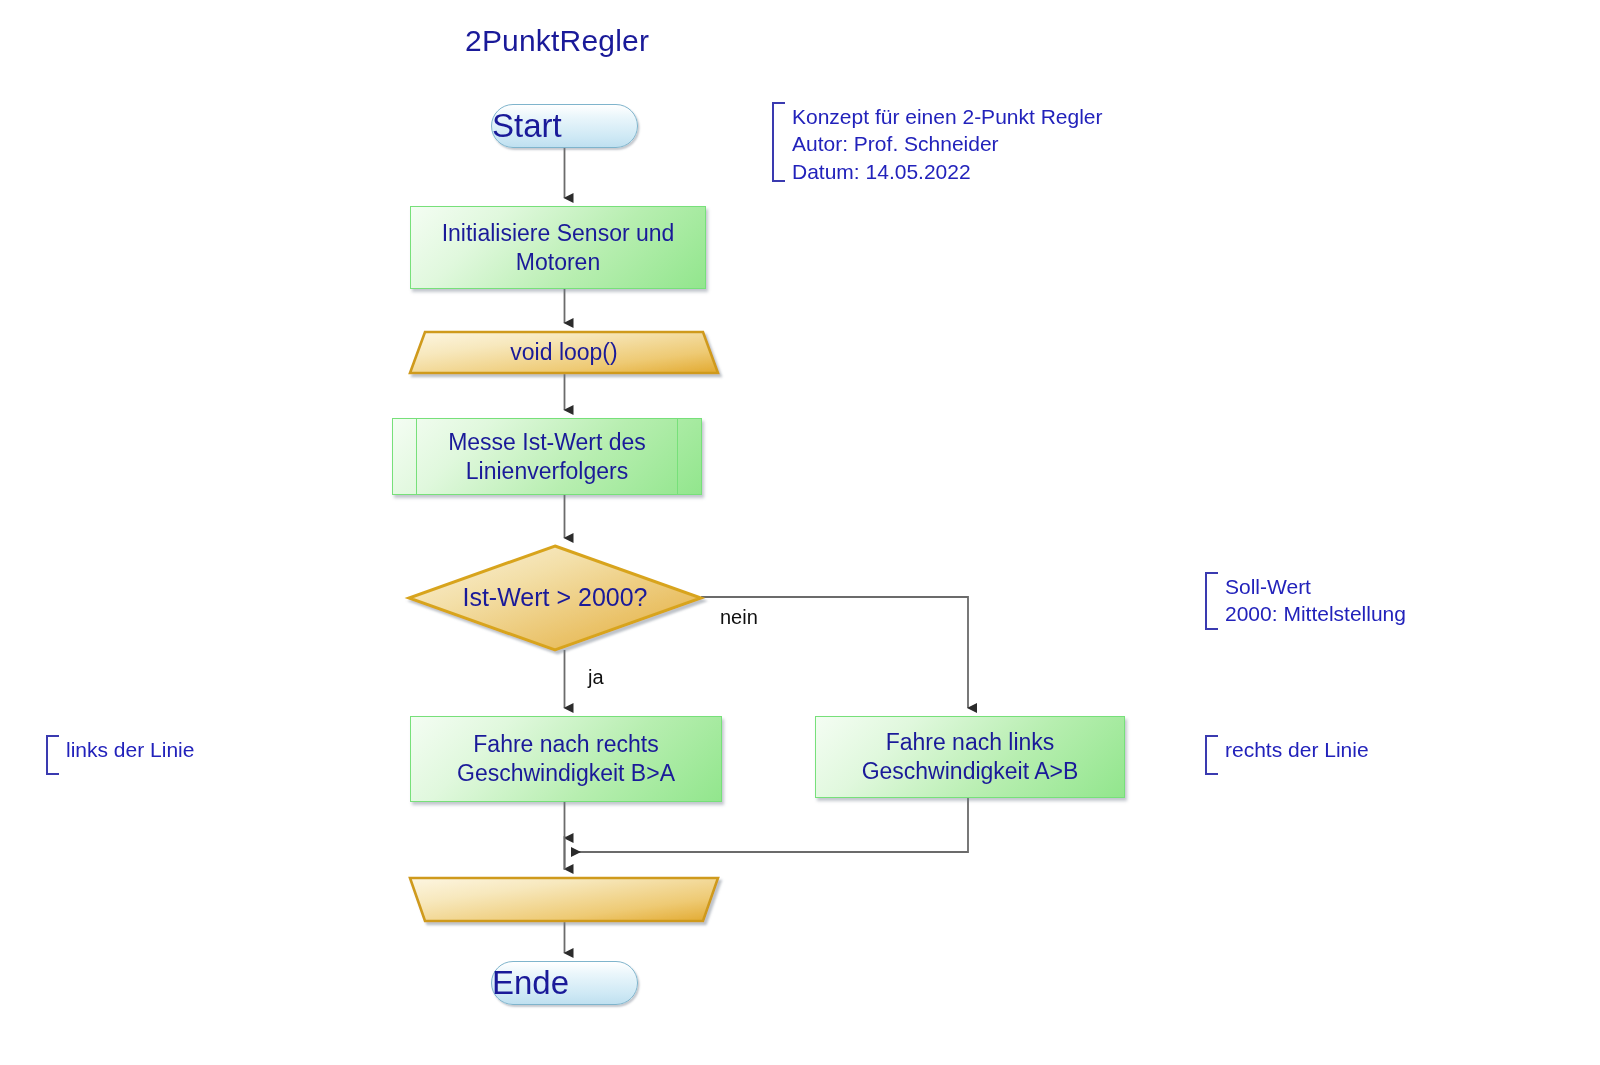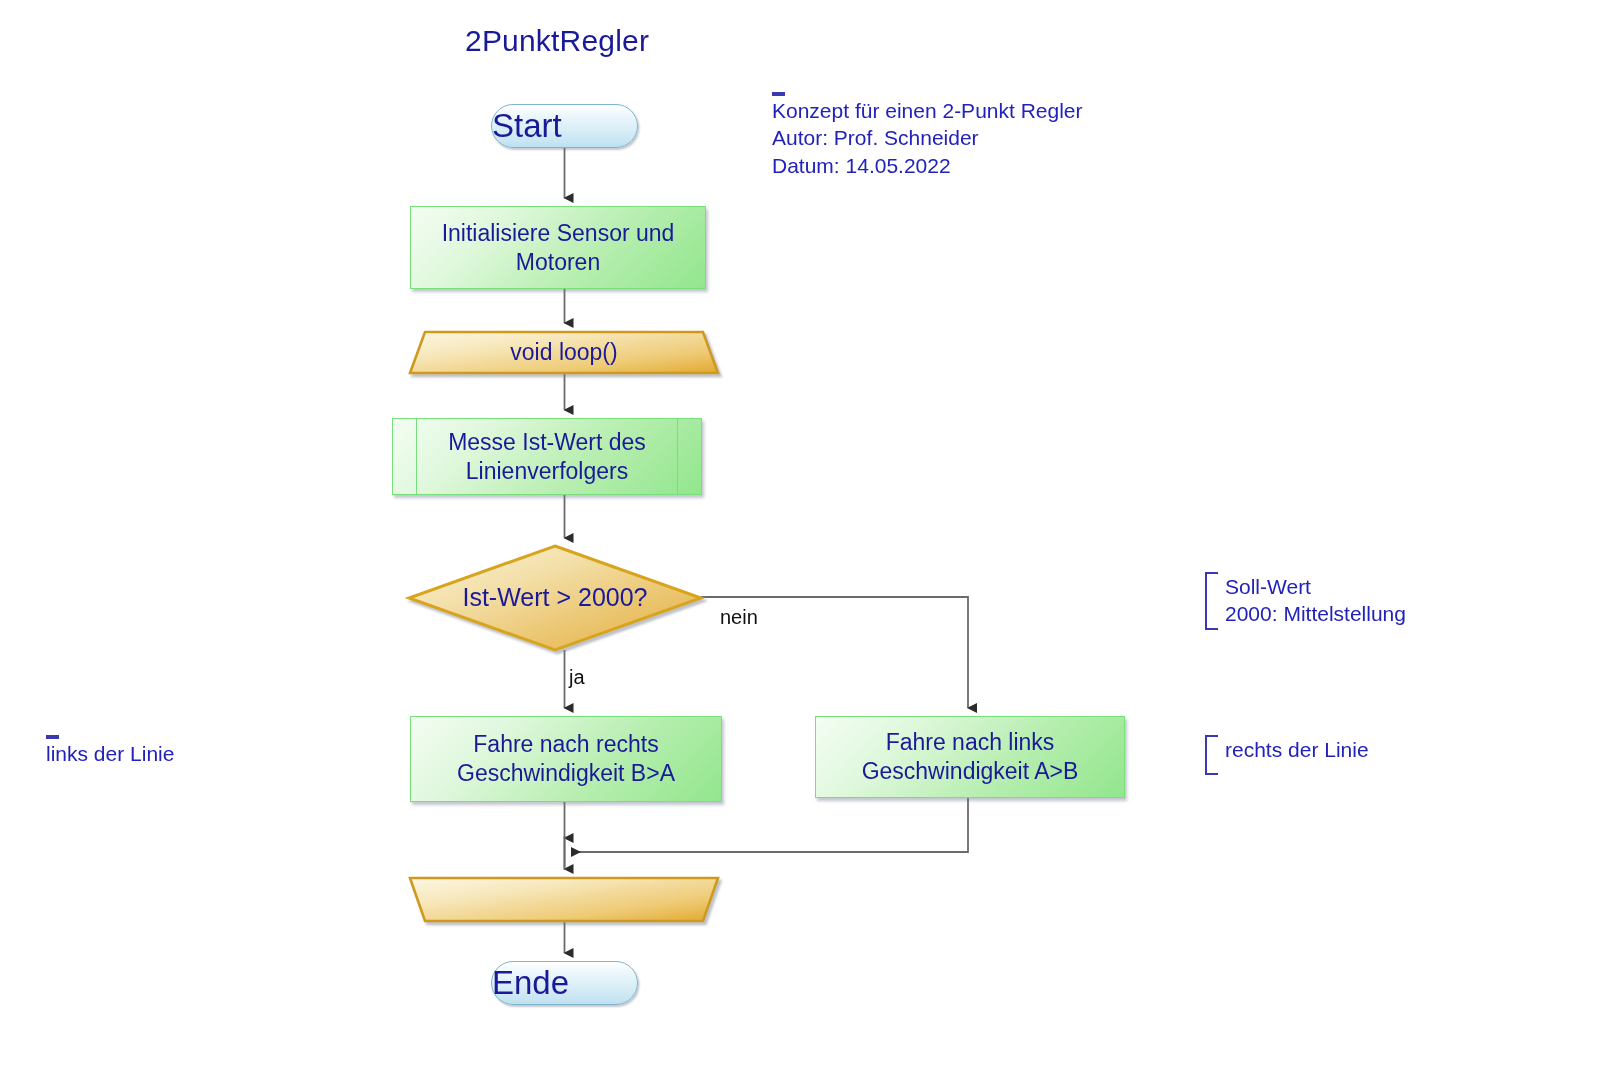--- a/index.html
+++ b/index.html
@@ -94,21 +94,21 @@
     line-height: 1.25;
   }
 
   
   .branch-label {
     color: #101010;
     font-size: 20px;
     white-space: nowrap;
   }
   #label-nein { left: 720px; top: 606px; }
-  #label-ja   { left: 569px; top: 666px; }
+  #label-ja   { left: 588px; top: 666px; }
 
   
   .annotation {
     display: flex;
     align-items: stretch;
   }
   .annotation .bracket {
     width: 11px;
     border-left: 2px solid #3a3ab0;
     border-top: 2px solid #3a3ab0;
@@ -116,23 +116,23 @@
     margin-right: 7px;
     flex: 0 0 auto;
   }
   .annotation .atext {
     color: #2222bb;
     font-size: 21px;
     line-height: 1.30;
     white-space: pre-line;
     padding-top: 1px;
   }
-  #anno-header   { left: 772px; top: 92px; height: 80px; flex-direction: column; }
+  #anno-header   { left: 772px; top: 102px; height: 80px; }
   #anno-soll     { left: 1205px; top: 572px; height: 58px; }
-  #anno-links    { left: 46px;  top: 735px; height: 40px; flex-direction: column; }
+  #anno-links    { left: 46px;  top: 735px; height: 40px; }
   #anno-rechts   { left: 1205px; top: 735px; height: 40px; }
 </style>
 </head>
 <body>
 
 <svg id="canvas" viewBox="0 0 1600 1065">
   <defs>
     <marker id="arrowDown" markerWidth="12" markerHeight="12" refX="5" refY="9" orient="auto" markerUnits="userSpaceOnUse">
       <path d="M0,0 L10,0 L5,10 z" fill="#2b2b2b"></path>
     </marker>

